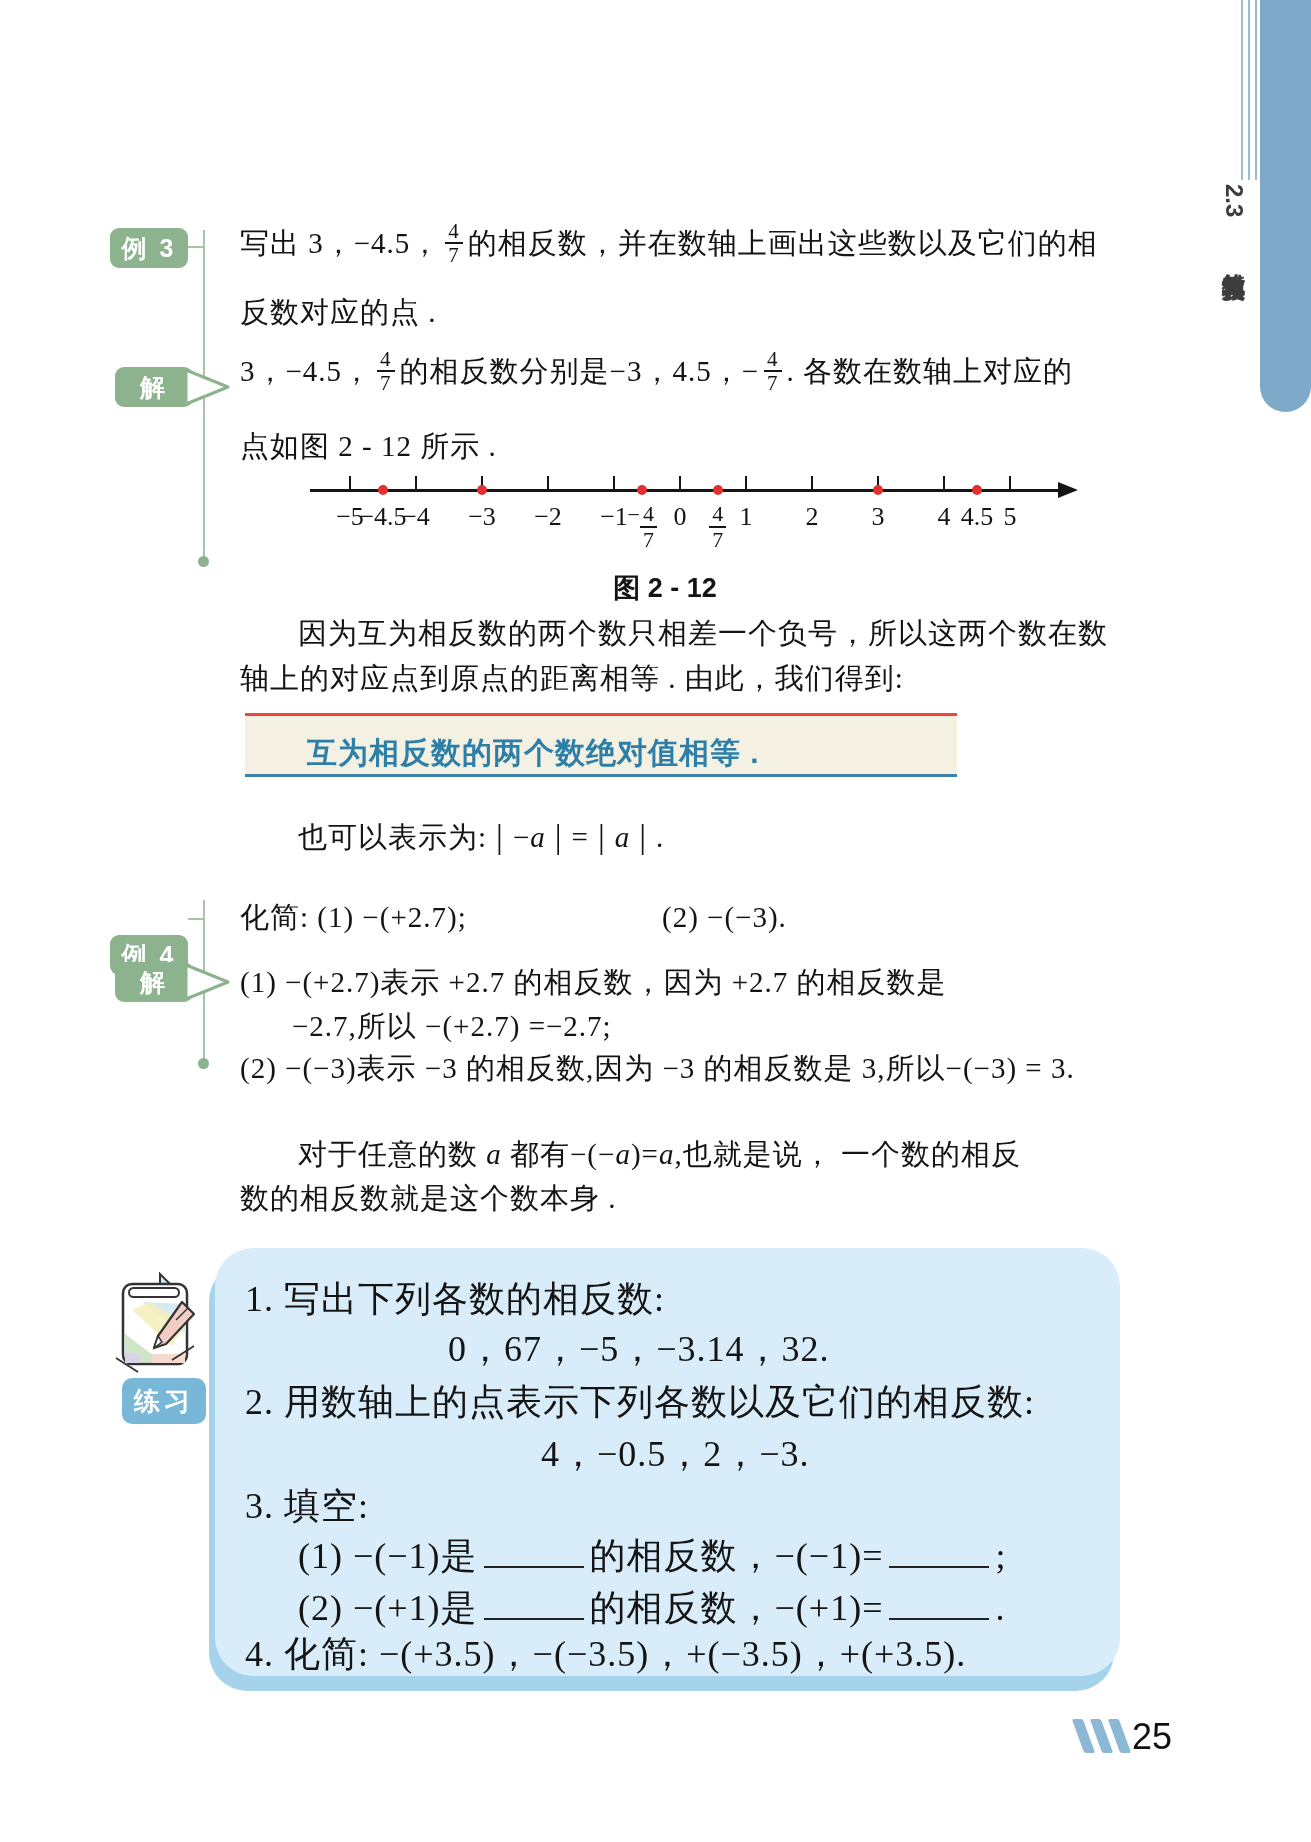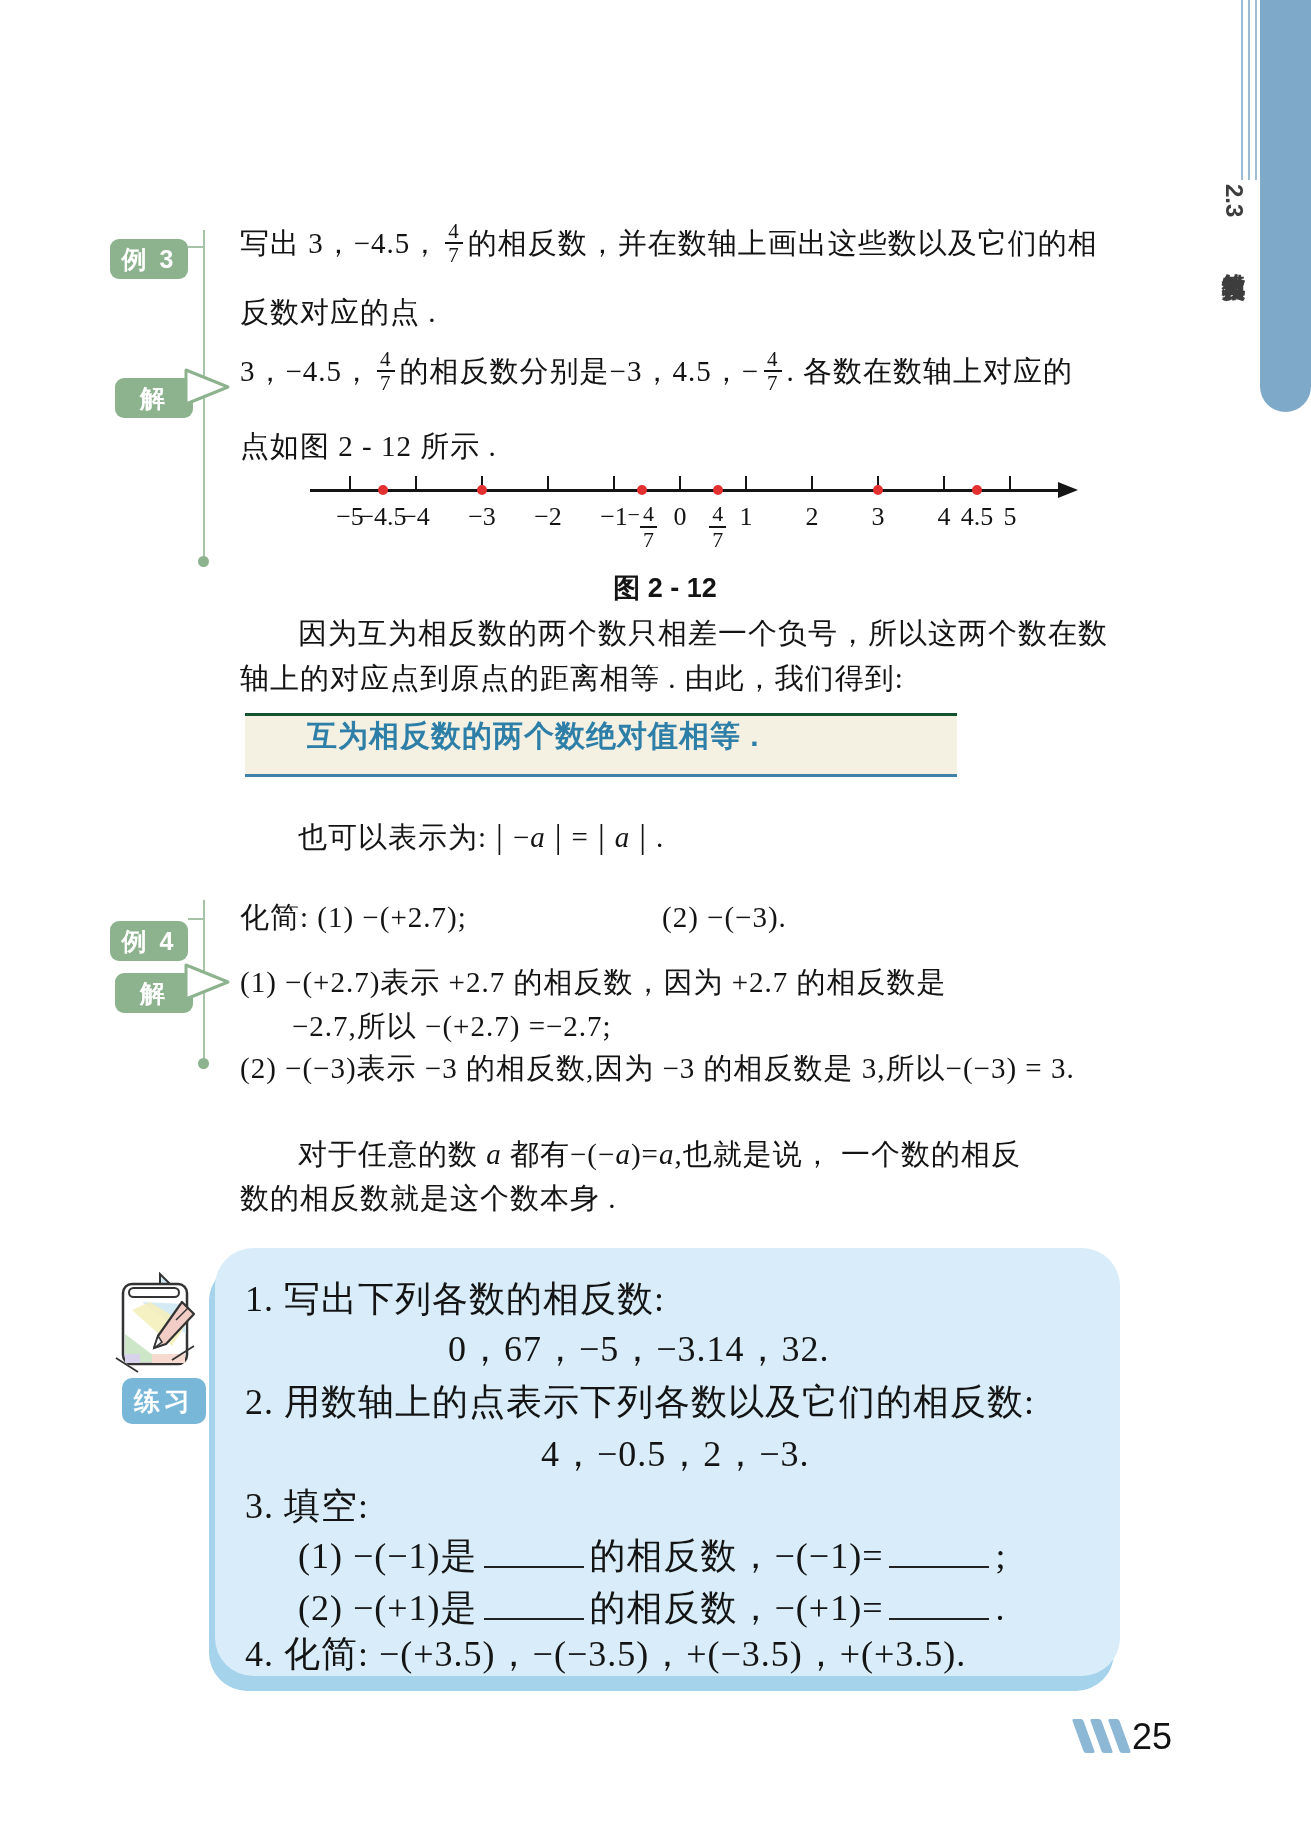--- a/index.html
+++ b/index.html
@@ -3,21 +3,21 @@
 <meta charset="utf-8">
 <style>
   html,body{margin:0;padding:0;background:#ffffff;}
   .page{position:relative;width:1311px;height:1842px;background:#fff;overflow:hidden;
         font-family:"Liberation Serif","DejaVu Serif",serif;color:#141414;}
   .abs{position:absolute;}
   .bodyline{font-size:29px;line-height:32px;white-space:nowrap;letter-spacing:1px;}
   .rich{display:flex;align-items:center;white-space:nowrap;}
   .badge{position:absolute;width:78px;height:40px;background:#8cb28e;color:#fff;border-radius:9px;
          font-family:"Liberation Sans",sans-serif;font-weight:bold;font-size:25px;
-         display:flex;align-items:center;justify-content:center;letter-spacing:3px;margin-top:11px;}
+         display:flex;align-items:center;justify-content:center;letter-spacing:3px;}
   .vline{position:absolute;width:2px;background:#a6c3a8;}
   .hconn{position:absolute;height:2px;background:#a6c3a8;}
   .gdot{position:absolute;width:11px;height:11px;border-radius:50%;background:#8cb28e;}
   .frac{display:inline-flex;flex-direction:column;align-items:center;line-height:1.05;
         font-size:21px;margin:0 5px;}
   .fden{border-top:2px solid #141414;padding:0 3px;}
   .it{font-style:italic;}
   .pipe{font-size:34px;padding:0 9px;font-weight:400;}
   
   #numline{position:absolute;left:280px;top:462px;width:830px;height:112px;}
@@ -27,21 +27,21 @@
             border-top:8px solid transparent;border-bottom:8px solid transparent;}
   .nl-tick{top:14px;height:15px;width:2px;background:#151515;}
   .nl-lab{top:40px;width:64px;text-align:center;font-size:26px;letter-spacing:0;}
   .nl-dot{top:23px;width:10px;height:10px;border-radius:50%;}
   .nl-frac{top:40px;width:60px;display:flex;justify-content:center;align-items:flex-start;font-size:22px;}
   .nl-stack{display:inline-flex;flex-direction:column;align-items:center;line-height:1.1;}
   .nl-den{border-top:2px solid #151515;padding:0 3px;}
   .figcap{font-family:"Liberation Sans",sans-serif;font-weight:bold;font-size:27px;text-align:center;}
   
   .callout{position:absolute;left:245px;top:713px;width:712px;height:58px;background:#f4f1e3;
-           border-top:3px solid #14532d;border-bottom:3px solid #3e81a9;display:flex;align-items:flex-start;}
+           border-top:3px solid #ef4444;border-bottom:3px solid #3e81a9;display:flex;align-items:flex-end;}
   .callout-text{margin-left:62px;font-family:"Liberation Sans",sans-serif;font-weight:bold;
                 font-size:30px;color:#2e7fa8;letter-spacing:1px;}
   
   .practice-shadow{position:absolute;left:209px;top:1263px;width:905px;height:428px;
                    background:#a6d3ec;border-radius:38px;}
   .practice-box{position:absolute;left:215px;top:1248px;width:905px;height:428px;
                 background:#d8edf9;border-radius:38px;}
   .practice-badge{position:absolute;left:122px;top:1378px;width:84px;height:46px;background:#79b7d8;
                   border-radius:10px;color:#fff;font-family:"Liberation Sans",sans-serif;font-weight:bold;
                   font-size:26px;display:flex;align-items:center;justify-content:center;letter-spacing:4px;}
@@ -173,21 +173,21 @@
     <span>=</span>
     <span class="pipe">|</span>
     <span class="it">a</span>
     <span class="pipe">|</span>
     <span> .</span>
   </div>
 
   <div class="vline" style="left:203px;top:900px;height:162px;"></div>
   <div class="hconn" style="left:188px;top:918px;width:16px;"></div>
   <div class="gdot" style="left:198px;top:1058px;"></div>
-  <div class="badge" style="left:110px;top:910px;">例 4</div>
+  <div class="badge" style="left:110px;top:935px;">例 4</div>
 
   <div class="abs bodyline" style="left:240px;top:901px;">化简: (1) −(+2.7);</div>
   <div class="abs bodyline" style="left:662px;top:901px;">(2) −(−3).</div>
 
   <div class="badge" style="left:115px;top:962px;">解</div>
   <svg class="abs" style="left:184px;top:960px;" width="52" height="44" viewBox="0 0 52 44">
     <path d="M2 5 L44 22 L2 39 Z" fill="#ffffff" stroke="#8cb28e" stroke-width="3" stroke-linejoin="round"></path>
   </svg>
 
   <div class="abs bodyline" style="left:240px;top:966px;">(1) −(+2.7)表示 +2.7 的相反数，因为 +2.7 的相反数是</div>

